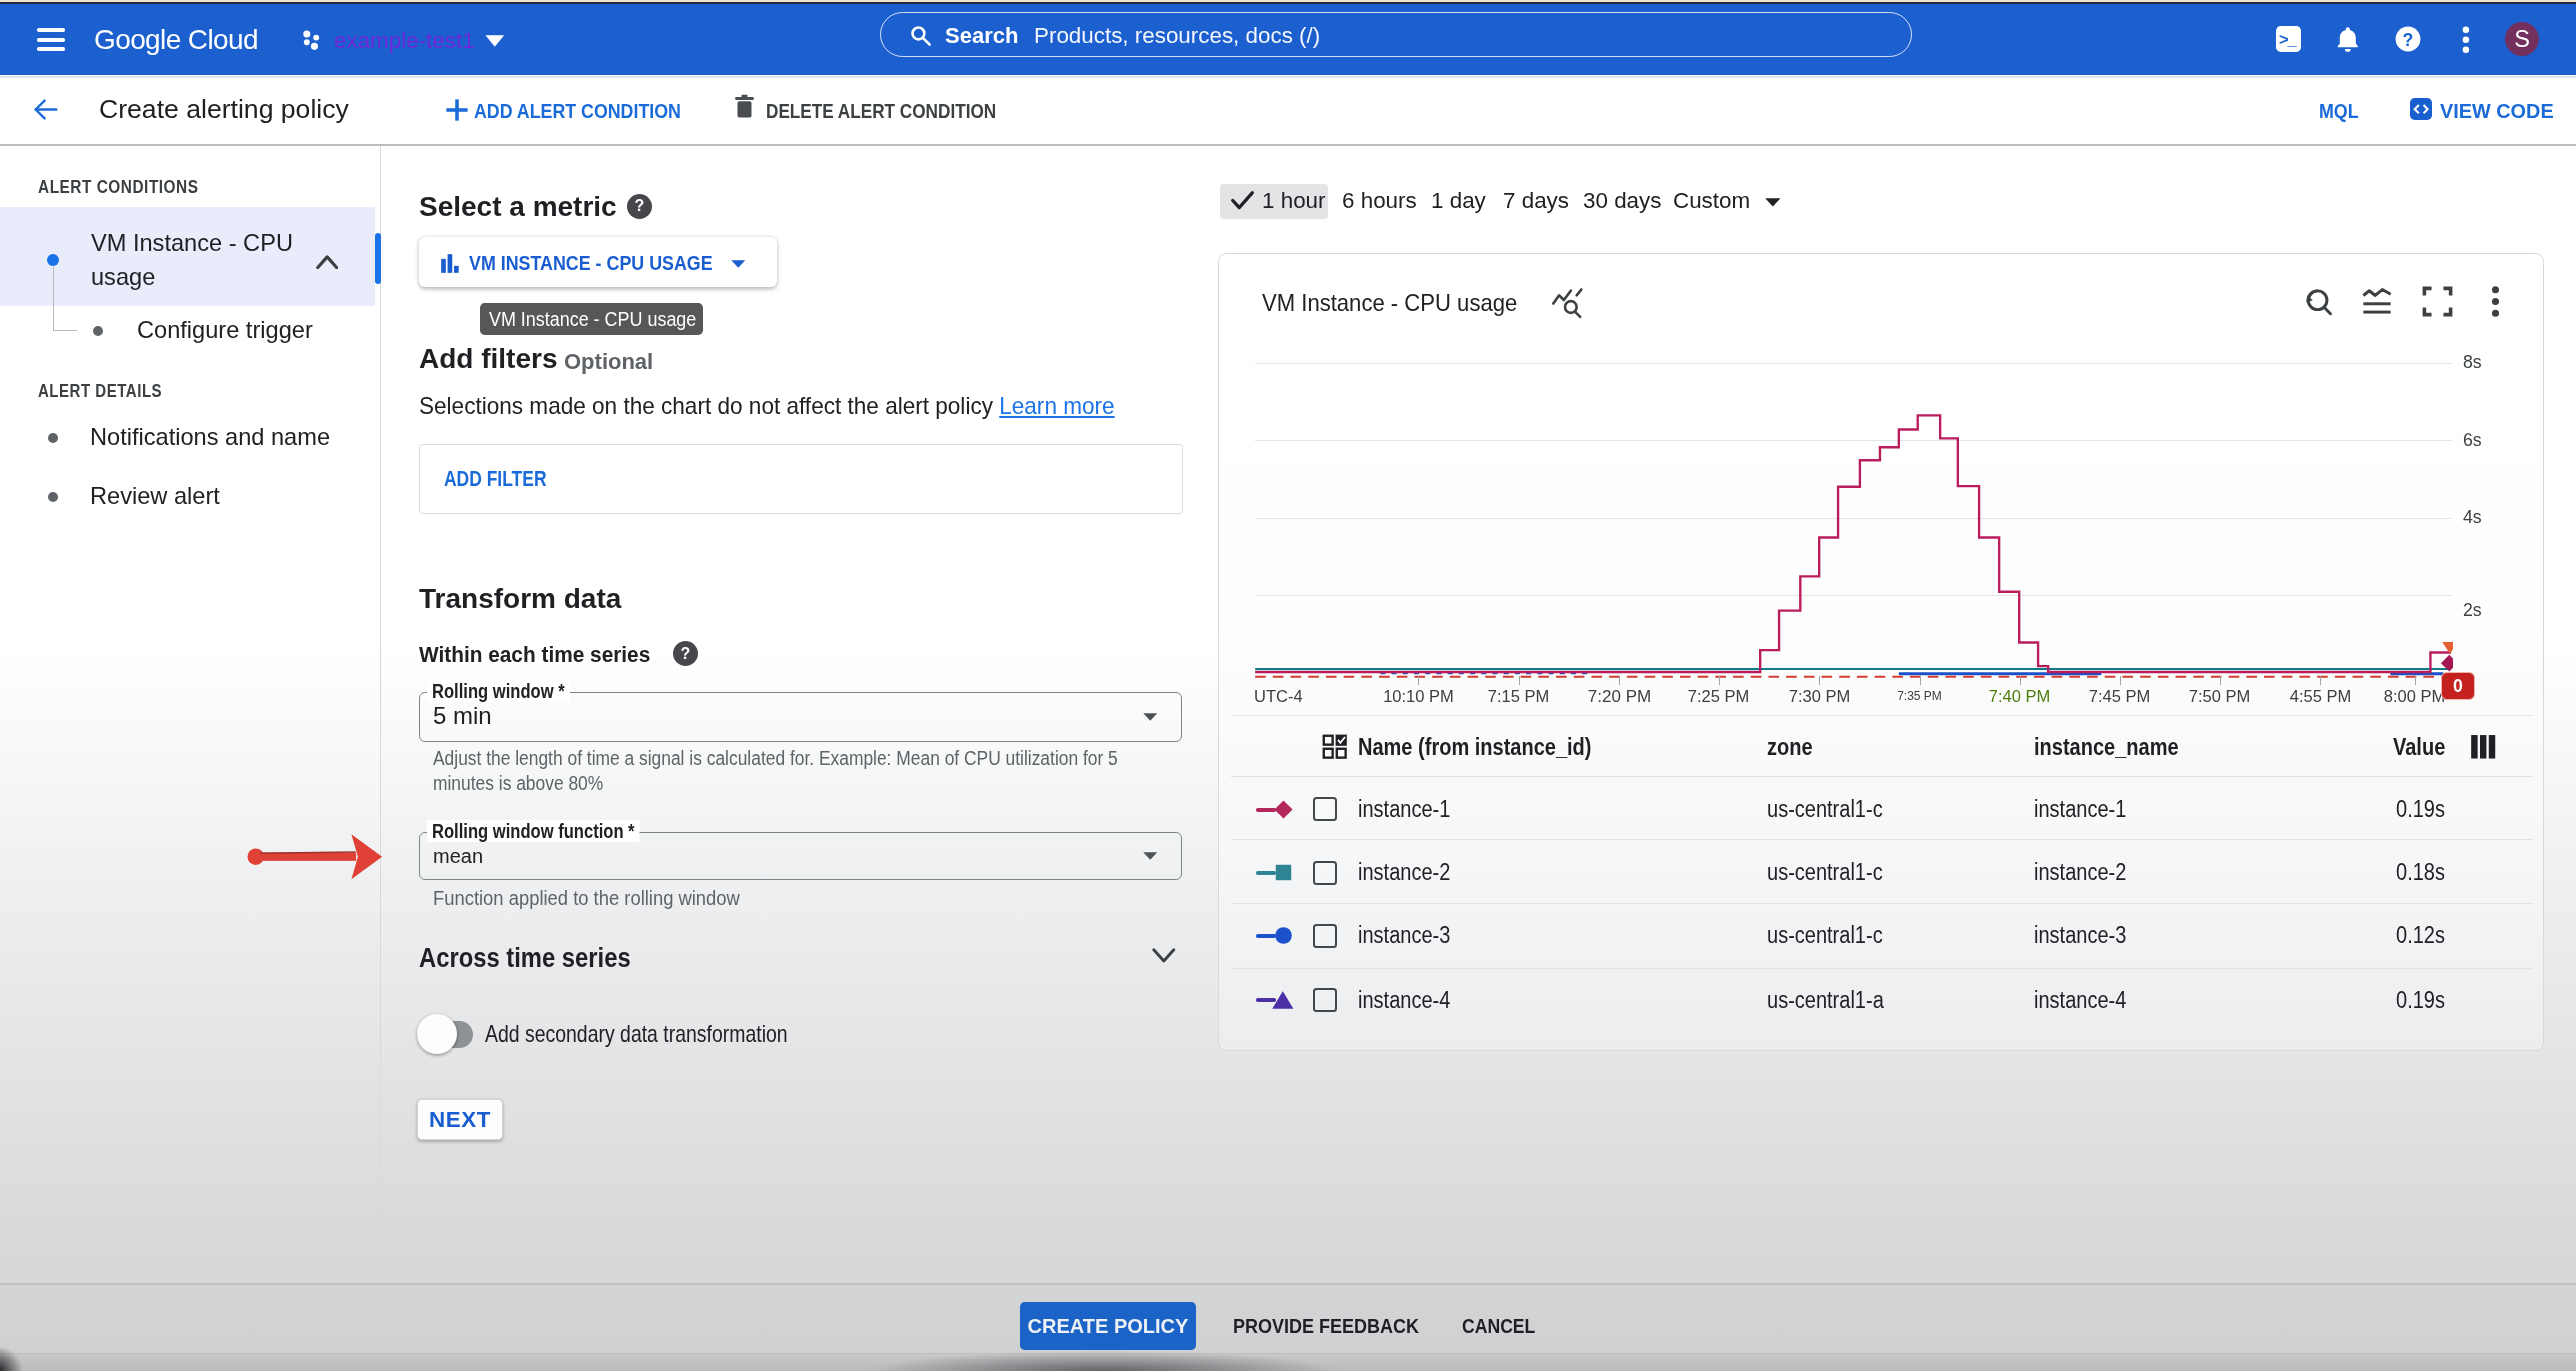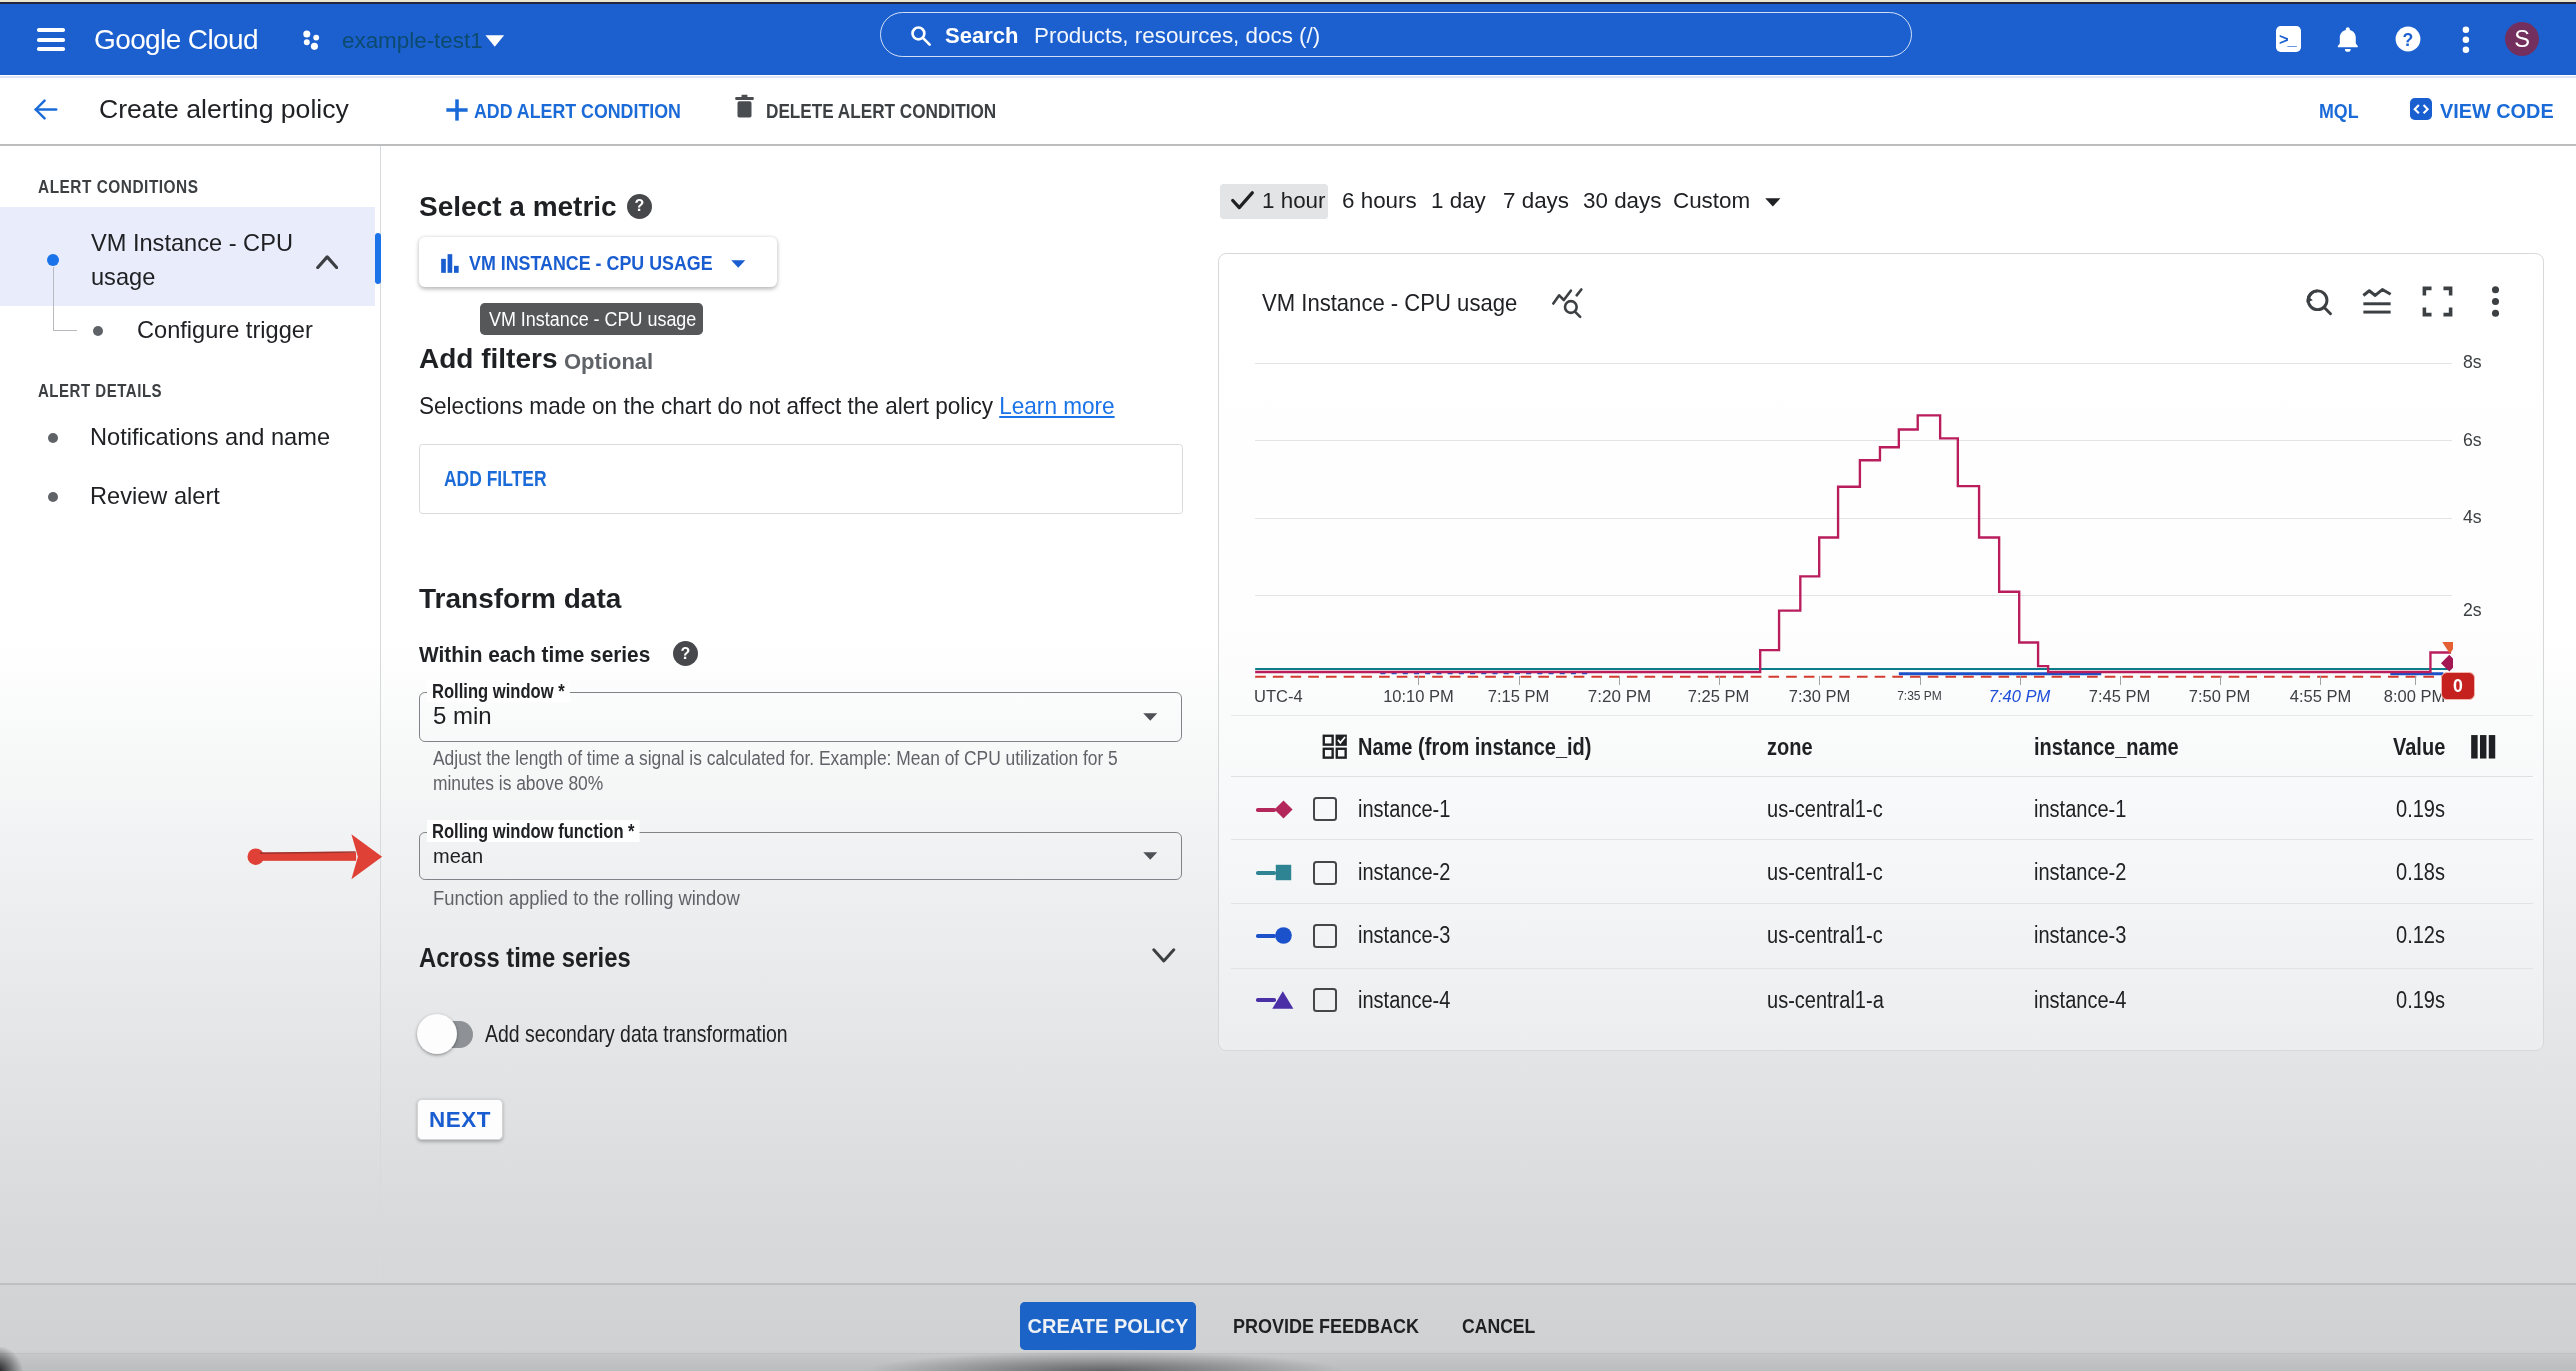--- a/index.html
+++ b/index.html
@@ -21,21 +21,21 @@
 <div class="abs" style="left:37px;top:28px;width:28px;height:3.5px;background:#fff;border-radius:1.8px;"></div>
 <div class="abs" style="left:37px;top:38px;width:28px;height:3.5px;background:#fff;border-radius:1.8px;"></div>
 <div class="abs" style="left:37px;top:47px;width:28px;height:3.5px;background:#fff;border-radius:1.8px;"></div>
 <div class="abs" style="left:94px;top:22.4px;height:35px;line-height:35px;color:#fff;font-size:28px;letter-spacing:-0.6px;">Google Cloud</div>
 <svg class="abs" style="left:298px;top:26.6px;" width="27" height="27" viewBox="0 0 46 46">
   <circle cx="15" cy="12" r="6" fill="#fff"></circle>
       <circle cx="31" cy="18" r="5" fill="#fff"></circle>
   <circle cx="15" cy="26" r="5" fill="#fff"></circle>
       <circle cx="28" cy="33" r="6" fill="#fff"></circle>
 </svg>
-<div class="abs" style="left:334px;top:25px;height:31px;line-height:31px;color:#0c4a6e;font-size:22.4px;margin-left:8px;">example-test1</div>
+<div class="abs" style="left:334px;top:25px;height:31px;line-height:31px;color:#6d28d9;font-size:22.4px;">example-test1</div>
 <svg class="abs" style="left:483px;top:34px;" width="23.6" height="14" viewBox="0 0 40 24">
       <polygon points="4,2 36,2 20,22" fill="#fff"></polygon>
     </svg>
 
 <div class="abs" style="left:880px;top:12.4px;width:1032px;height:45px;border:1.2px solid rgba(255,255,255,0.8);border-radius:23.6px;box-sizing:border-box;"></div>
 <svg class="abs" style="left:909px;top:23.6px;" width="23.6" height="23.6" viewBox="0 0 40 40">
       <circle cx="16" cy="16" r="10" fill="none" stroke="#fff" stroke-width="4.5"></circle>
       <line x1="24" y1="24" x2="35" y2="35" stroke="#fff" stroke-width="4.5" stroke-linecap="round"></line>
     </svg>
 <div class="abs b" style="left:945px;top:20px;height:31px;line-height:31px;color:#fff;font-size:22px;">Search</div>
@@ -237,21 +237,21 @@
 <div class="abs" style="left:1469px;top:685px;width:99px;height:23.6px;line-height:23.6px;color:#3c4043;font-size:16.5px;text-align:center;">7:15 PM</div>
 <div class="abs" style="left:1619px;top:676px;width:1.2px;height:9.4px;background:#9ea2a6;"></div>
 <div class="abs" style="left:1570px;top:685px;width:99px;height:23.6px;line-height:23.6px;color:#3c4043;font-size:17px;text-align:center;">7:20 PM</div>
 <div class="abs" style="left:1719px;top:676px;width:1.2px;height:9.4px;background:#9ea2a6;"></div>
 <div class="abs" style="left:1669px;top:685px;width:99px;height:23.6px;line-height:23.6px;color:#3c4043;font-size:16.5px;text-align:center;">7:25 PM</div>
 <div class="abs" style="left:1819px;top:676px;width:1.2px;height:9.4px;background:#9ea2a6;"></div>
 <div class="abs" style="left:1770px;top:685px;width:99px;height:23.6px;line-height:23.6px;color:#3c4043;font-size:16.5px;text-align:center;">7:30 PM</div>
 <div class="abs" style="left:1920px;top:676px;width:1.2px;height:9.4px;background:#9ea2a6;"></div>
 <div class="abs" style="left:1870px;top:685px;width:99px;height:23.6px;line-height:23.6px;color:#3c4043;font-size:12px;text-align:center;">7:35 PM</div>
 <div class="abs" style="left:2020px;top:676px;width:1.2px;height:9.4px;background:#9ea2a6;"></div>
-<div class="abs" style="left:1970px;top:685px;width:99px;height:23.6px;line-height:23.6px;color:#1d4ed8;font-size:16.5px;text-align:center;font-style:italic;">7:40 PM</div>
+<div class="abs" style="left:1970px;top:685px;width:99px;height:23.6px;line-height:23.6px;color:#4d7c0f;font-size:16.5px;text-align:center;">7:40 PM</div>
 <div class="abs" style="left:2120px;top:676px;width:1.2px;height:9.4px;background:#9ea2a6;"></div>
 <div class="abs" style="left:2070px;top:685px;width:99px;height:23.6px;line-height:23.6px;color:#3c4043;font-size:16.5px;text-align:center;">7:45 PM</div>
 <div class="abs" style="left:2220px;top:676px;width:1.2px;height:9.4px;background:#9ea2a6;"></div>
 <div class="abs" style="left:2170px;top:685px;width:99px;height:23.6px;line-height:23.6px;color:#3c4043;font-size:16.5px;text-align:center;">7:50 PM</div>
 <div class="abs" style="left:2320px;top:676px;width:1.2px;height:9.4px;background:#9ea2a6;"></div>
 <div class="abs" style="left:2271px;top:685px;width:99px;height:23.6px;line-height:23.6px;color:#3c4043;font-size:16.5px;text-align:center;">4:55 PM</div>
 <div class="abs" style="left:2415px;top:676px;width:1.2px;height:9.4px;background:#9ea2a6;"></div>
 <div class="abs" style="left:2365px;top:685px;width:99px;height:23.6px;line-height:23.6px;color:#3c4043;font-size:16.5px;text-align:center;">8:00 PM</div>
 
 <div class="abs" style="left:2441px;top:672px;width:34px;height:28px;background:#c5221f;border-radius:5.9px;border:1.2px solid #f1b5ad;box-sizing:border-box;"></div>

